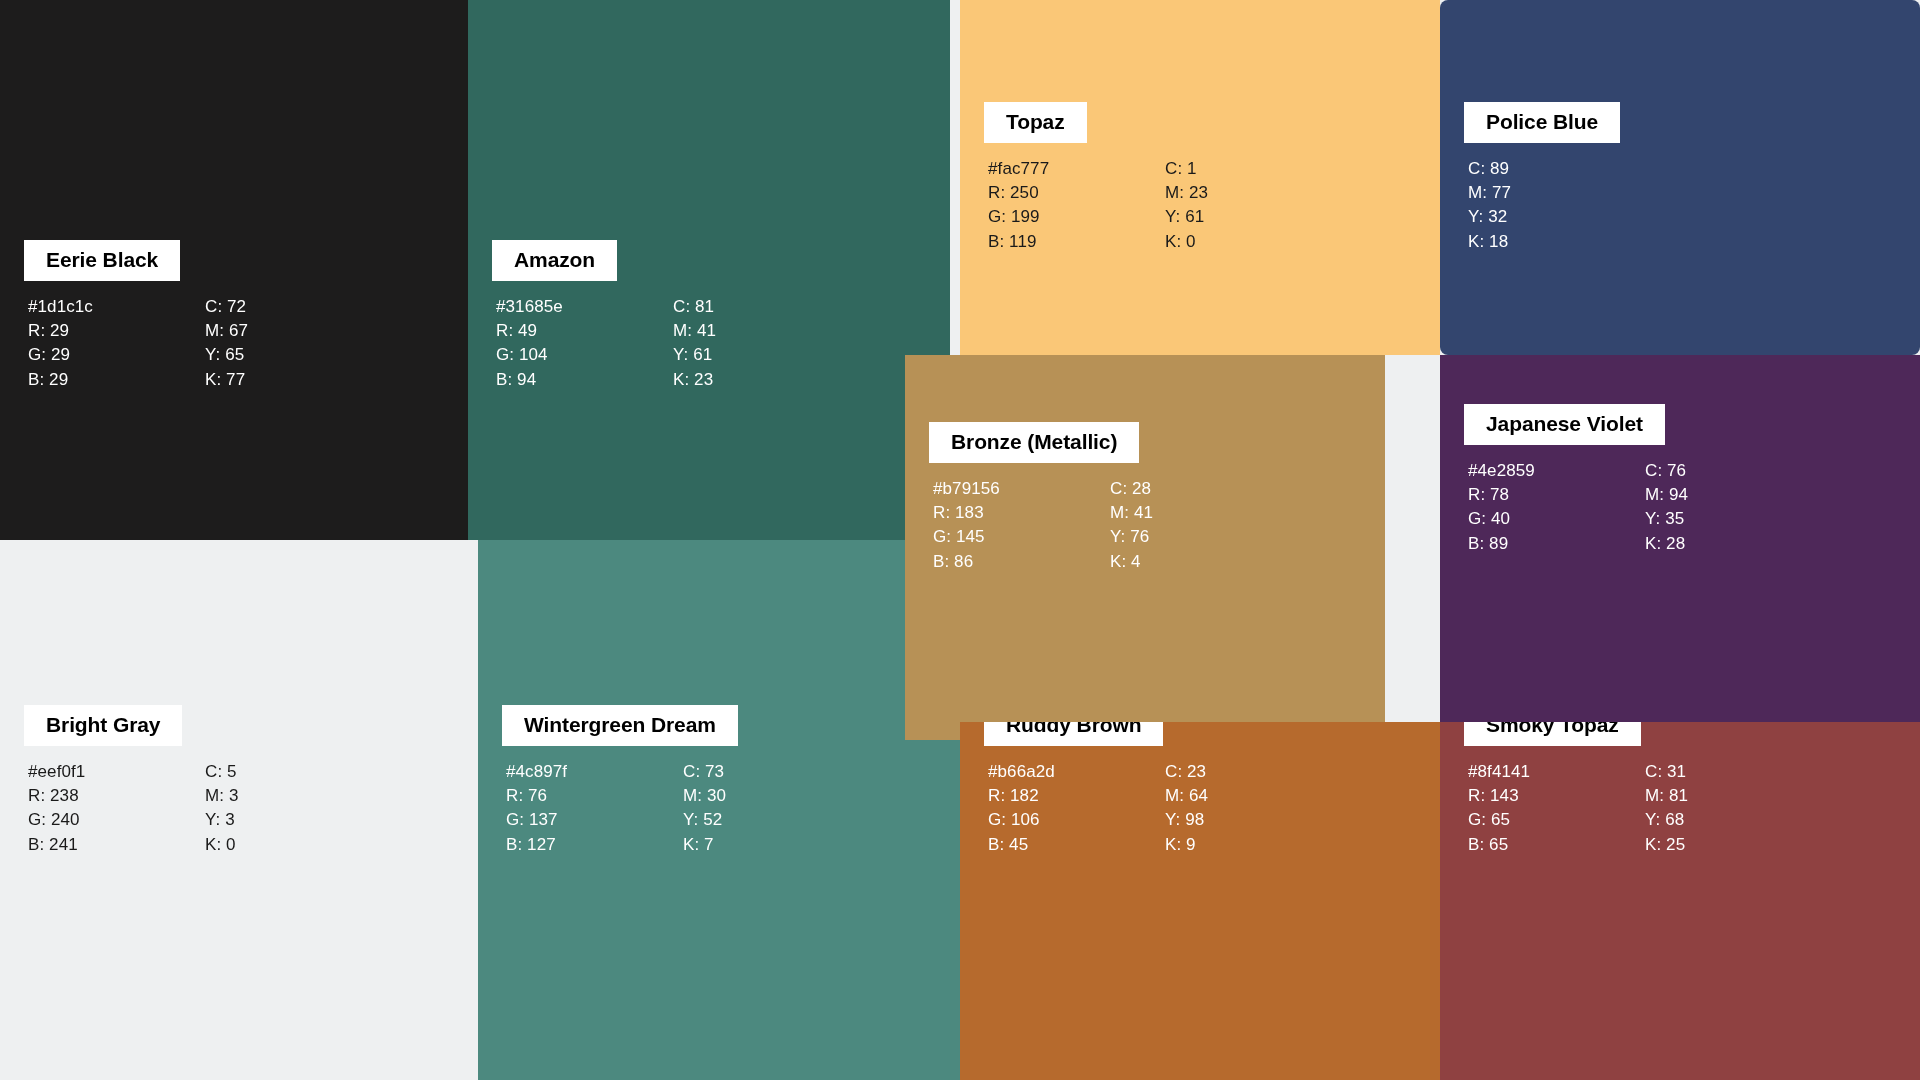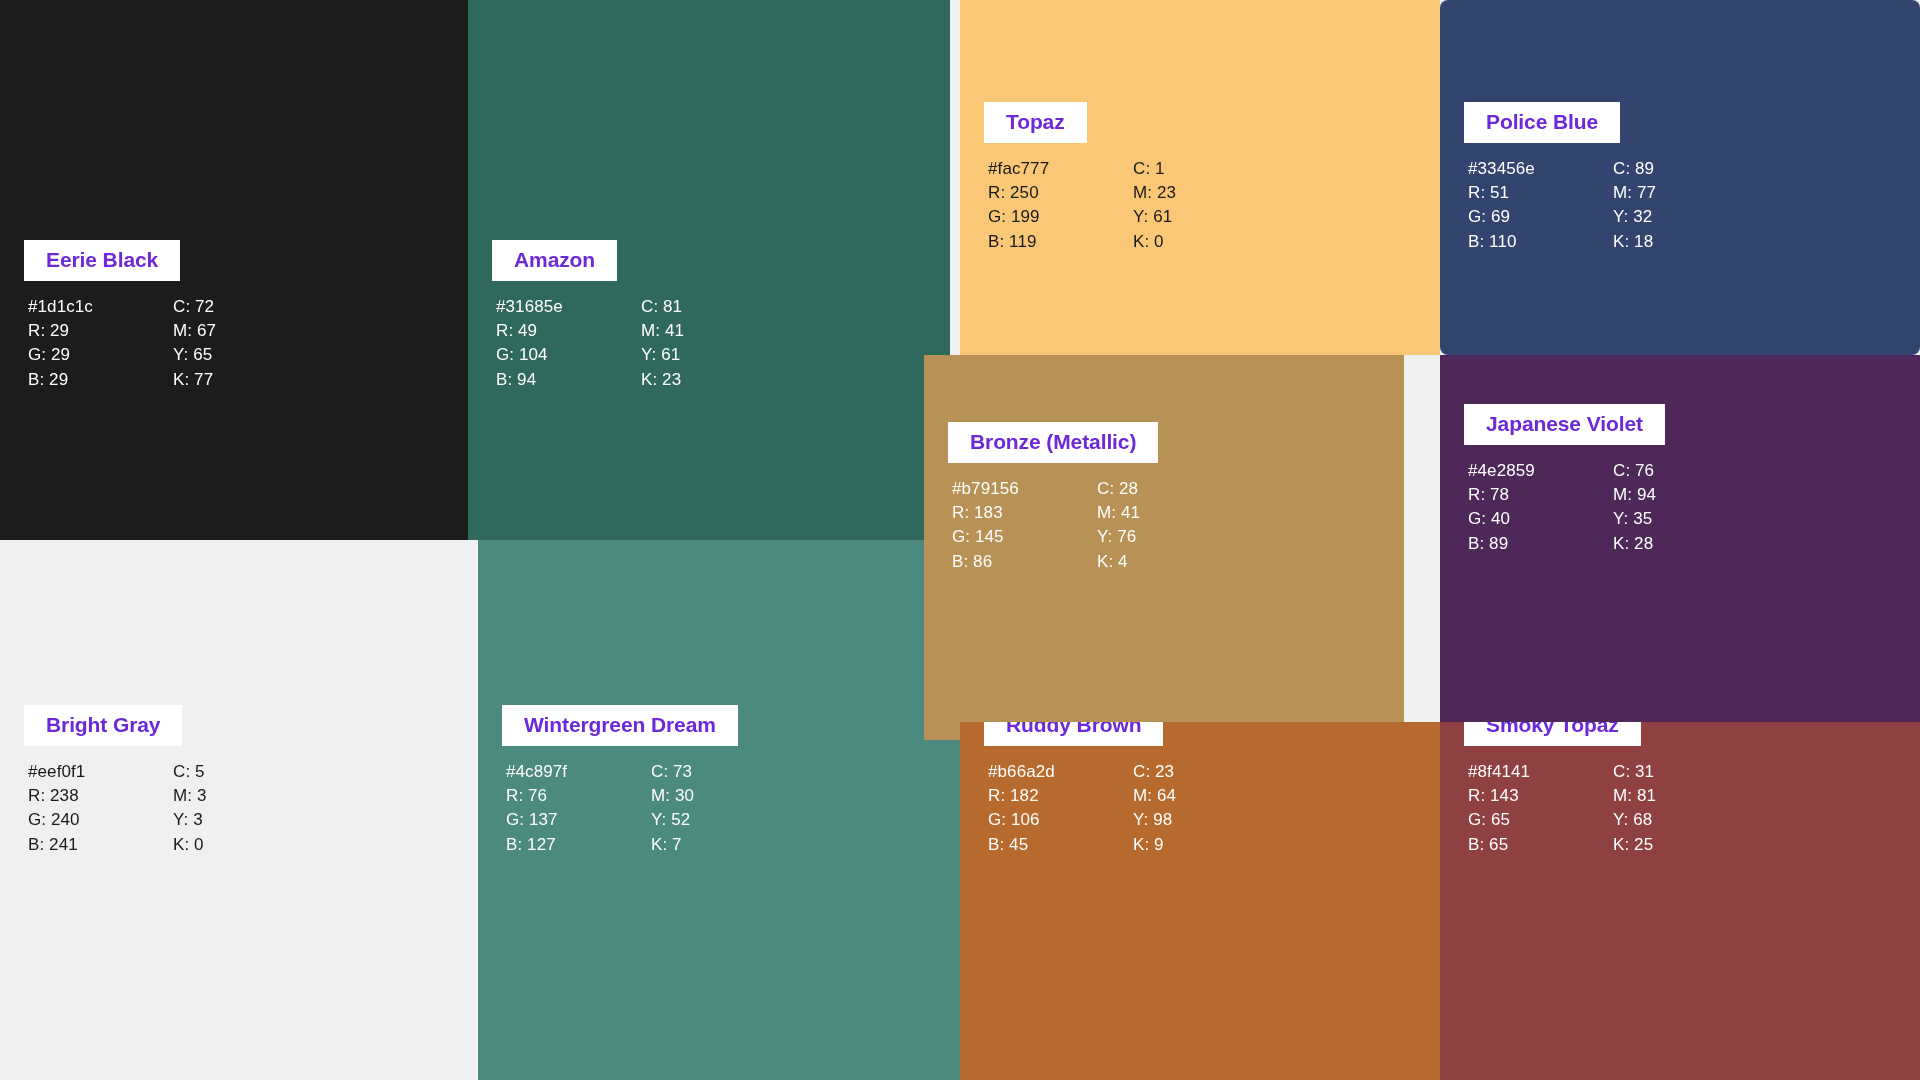--- a/index.html
+++ b/index.html
@@ -20,32 +20,33 @@
   }
   .swatch-content {
     position:absolute;
     left:24px;
     bottom:0;
     width:100%;
   }
   .name-chip {
     display:inline-block;
     background:#ffffff;
-    color:#6d28d9;
+    color:#000000;
     font-size:21px;
     font-weight:bold;
     line-height:1;
     padding:9px 22px 11px 22px;
     white-space:nowrap;
     letter-spacing:-0.1px;
   }
   .stats {
     display:flex;
     margin-top:14px;
     padding-left:4px;
+    gap:32px;
   }
   .stat-col {
     display:flex;
     flex-direction:column;
   }
   .stat-col.rgb { width:145px; }
   .stat-line {
     font-size:17px;
     line-height:24.3px;
     white-space:nowrap;
@@ -101,26 +102,20 @@
           <div class="stat-col cmyk">
             <div class="stat-line">C: 1</div>
             <div class="stat-line">M: 23</div>
             <div class="stat-line">Y: 61</div>
             <div class="stat-line">K: 0</div>
           </div>
         </div></div>
     </div>
     <div class="swatch light" style="left: 1440px; top: 0px; width: 480px; height: 355px; background: rgb(51, 69, 110); border-radius: 8px;">
       <div class="swatch-content" style="bottom: 101px;"><div class="name-chip">Police Blue</div><div class="stats">
-          <div class="stat-col rgb">
-            <div class="stat-line">#33456e</div>
-            <div class="stat-line">R: 51</div>
-            <div class="stat-line">G: 69</div>
-            <div class="stat-line">B: 110</div>
-          </div>
           <div class="stat-col cmyk">
             <div class="stat-line">C: 89</div>
             <div class="stat-line">M: 77</div>
             <div class="stat-line">Y: 32</div>
             <div class="stat-line">K: 18</div>
           </div>
         </div></div>
     </div>
     <div class="swatch dark" style="left: 0px; top: 540px; width: 478px; height: 540px; background: rgb(238, 240, 241);">
       <div class="swatch-content" style="bottom: 223px;"><div class="name-chip">Bright Gray</div><div class="stats">
@@ -147,21 +142,21 @@
             <div class="stat-line">B: 127</div>
           </div>
           <div class="stat-col cmyk">
             <div class="stat-line">C: 73</div>
             <div class="stat-line">M: 30</div>
             <div class="stat-line">Y: 52</div>
             <div class="stat-line">K: 7</div>
           </div>
         </div></div>
     </div>
-    <div class="swatch light" style="left: 924px; top: 355px; width: 480px; height: 385px; background: rgb(183, 145, 86);">
+    <div class="swatch light" style="left: 905px; top: 355px; width: 480px; height: 385px; background: rgb(183, 145, 86);">
       <div class="swatch-content" style="bottom: 166px;"><div class="name-chip">Bronze (Metallic)</div><div class="stats">
           <div class="stat-col rgb">
             <div class="stat-line">#b79156</div>
             <div class="stat-line">R: 183</div>
             <div class="stat-line">G: 145</div>
             <div class="stat-line">B: 86</div>
           </div>
           <div class="stat-col cmyk">
             <div class="stat-line">C: 28</div>
             <div class="stat-line">M: 41</div>

